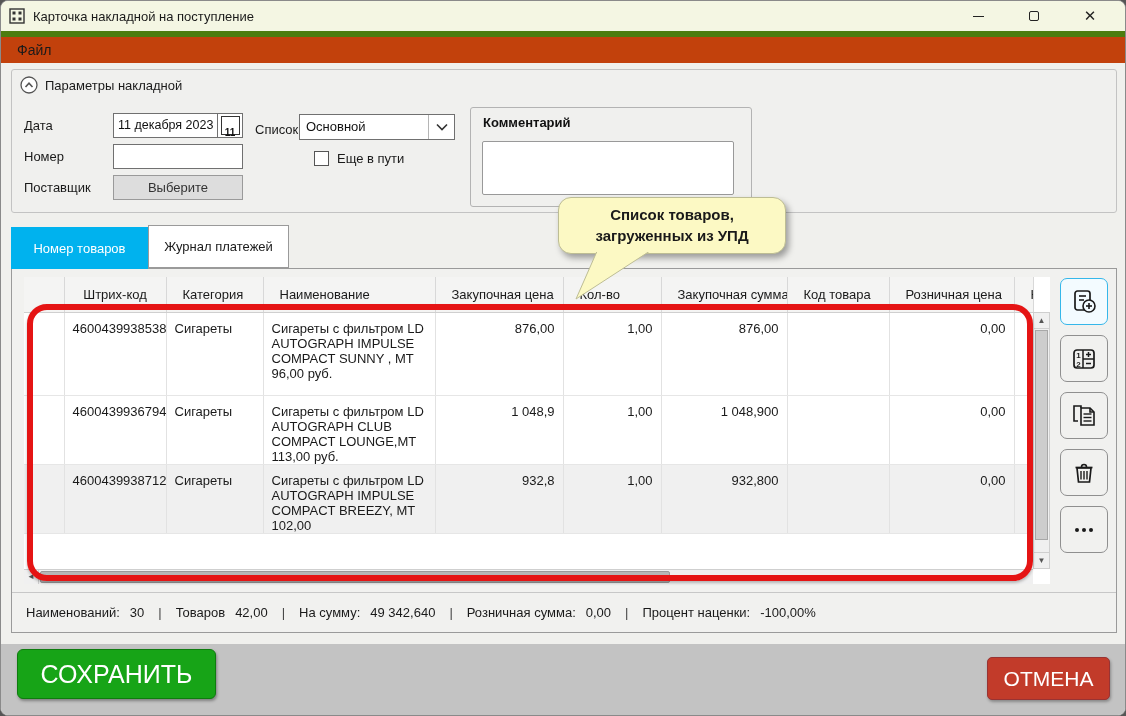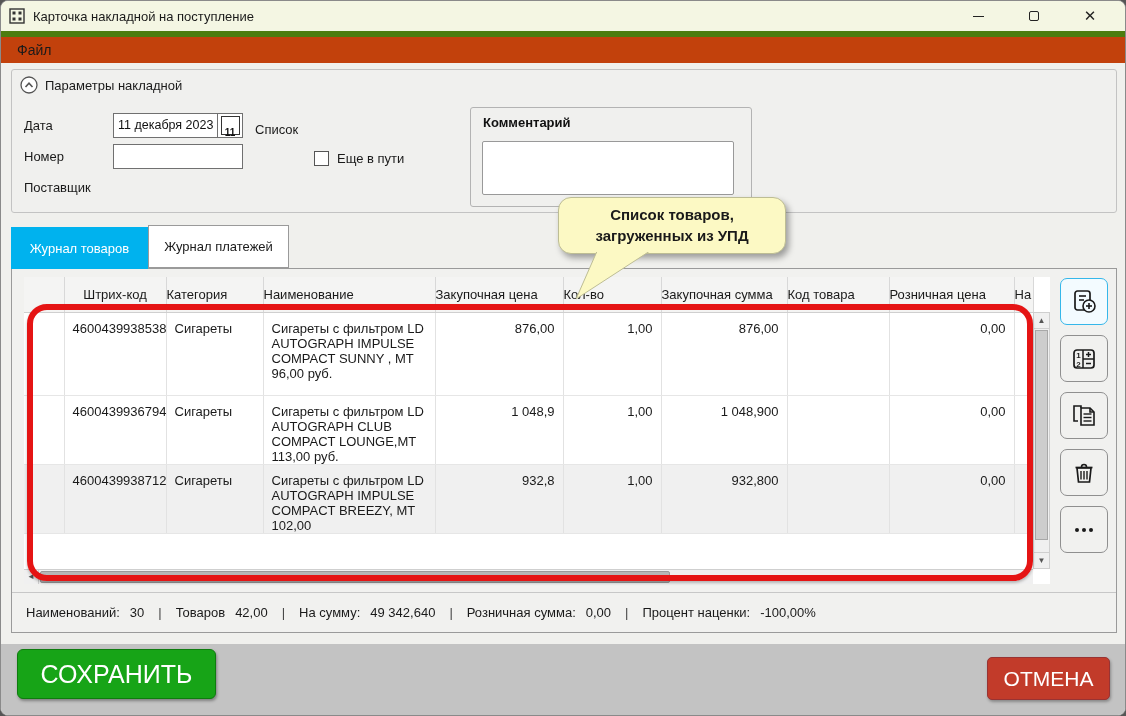--- a/index.html
+++ b/index.html
@@ -61,21 +61,21 @@
   
   .tab { position:absolute; font-size:13px; display:flex; align-items:center; justify-content:center; }
   .tab-active { left:10px; top:226px; width:137px; height:42px; background:#00b2ee; color:#fff; z-index:2; }
   .tab-idle { left:147px; top:224px; width:141px; height:43px; background:#fff; color:#1a1a1a; border:1px solid #9a9a9a; }
   .tabpanel { position:absolute; left:10px; top:267px; width:1106px; height:365px;
     background:#f1f1ef; border:1px solid #9a9a9a; }
   
   .tablewrap { position:absolute; left:12px; top:8px; width:1026px; height:307px; overflow:hidden; background:#fff; }
   table { border-collapse:collapse; table-layout:fixed; width:1009px; }
   th { height:35px; background:#f4f4f3; font-weight:normal; font-size:13px; color:#1a1a1a;
-    border-right:1px solid #d8d8d8; border-bottom:1px solid #cfcfcf; text-align:left; padding:0 0; white-space:nowrap; overflow:hidden; }
+    border-right:1px solid #d8d8d8; border-bottom:1px solid #cfcfcf; text-align:left; padding:0 16px; white-space:nowrap; overflow:hidden; }
   th.center { text-align:center; }
   td { font-size:13px; color:#1a1a1a; vertical-align:top; padding:8px 8px 0 8px;
     border-right:1px solid #e2e2e2; border-bottom:1px solid #e6e6e6; overflow:hidden; word-wrap:break-word; }
   td.num { text-align:right; white-space:nowrap; }
   tr.alt td { background:#f0f0f0; }
   tbody tr:nth-child(1) td { height:83px; }
   tbody tr:nth-child(2) td { height:65px; }
   tbody tr:nth-child(3) td { height:65px; }
   tbody tr:nth-child(4) td { height:80px; }
   
@@ -166,35 +166,44 @@
             </div>
           <div class="cal-day">11</div>
         </div>
       </div>
     </div>
 
     <span class="flabel lbl-num">Номер</span>
     <input class="numbox" value="" style="">
 
     <span class="flabel lbl-sup">Поставщик</span>
+    <button class="supbtn">Выберите</button>
 
     <span class="flabel lbl-wh">Список</span>
+    <div class="whbox">
+      <span class="wval">Основной</span>
+      <div class="wh-chev">
+        <svg width="12" height="8" viewBox="0 0 12 8">
+            <path d="M1 1.5 L6 6.5 L11 1.5" fill="none" stroke="#333" stroke-width="1.6"></path>
+          </svg>
+      </div>
+    </div>
 
     <div class="checkline">
       <div class="checkbox"></div>
       <span class="checklabel">Еще в пути</span>
     </div>
 
     <div class="commentbox">
       <span class="comment-title">Комментарий</span>
       <textarea class="comment-ta" style=""></textarea>
     </div>
   </div>
 
-  <div class="tab tab-active" style="background: rgb(0, 178, 238);">Журнал товаров</div>
+  <div class="tab tab-active" style="background: rgb(0, 178, 238);">Номер товаров</div>
   <div class="tab tab-idle">Журнал платежей</div>
 
   <div class="tabpanel">
     <div class="tablewrap">
       <table>
         <colgroup>
             <col style="width: 40px;">
             <col style="width: 102px;">
             <col style="width: 97px;">
             <col style="width: 172px;">

